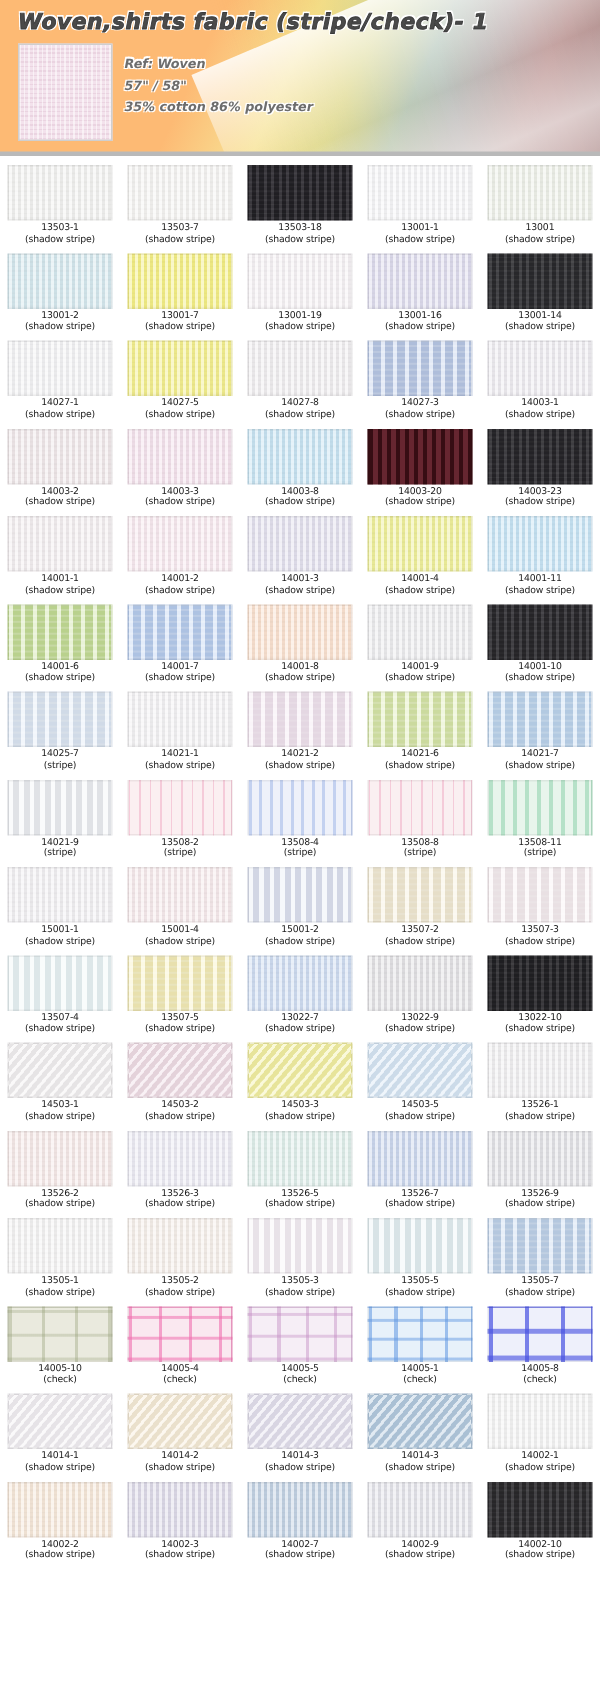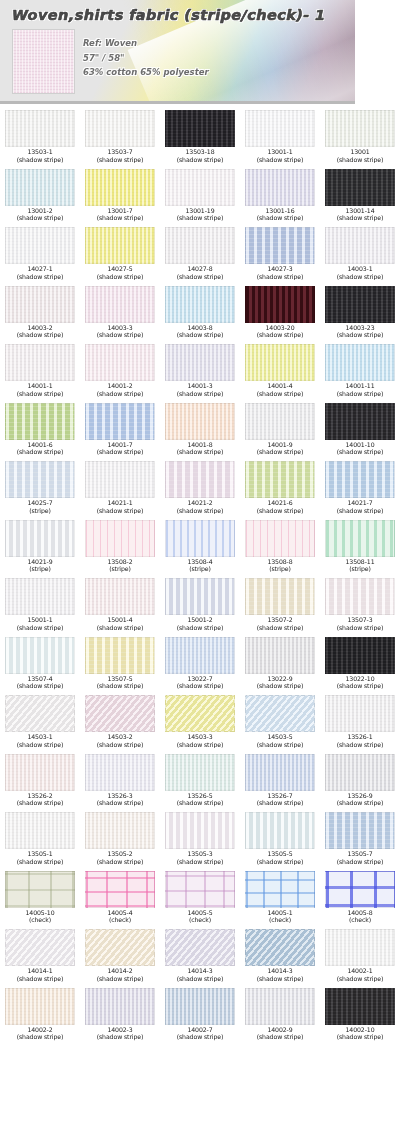--- a/index.html
+++ b/index.html
@@ -6,23 +6,23 @@
   html, body {
     width: 400px; height: 1133px;
     background: #ffffff;
     font-family: "Liberation Sans", sans-serif;
     overflow: hidden;
   }
 
   
   .header {
     position: relative;
-    width: 355px; height: 104px;
+    width: 400px; height: 104px;
     overflow: hidden;
-    background: #e5e5e5;
+    background: #fdba74;
   }
   .header-gradient {
     position: absolute; inset: 0;
     background:
       linear-gradient(115deg,
         rgba(255,255,255,0) 0%,
         rgba(255,255,255,0) 34%,
         rgba(245,240,160,0.75) 48%,
         rgba(215,235,170,0.72) 58%,
         rgba(170,215,225,0.70) 68%,
@@ -150,21 +150,21 @@
   <div class="header-gradient2"></div>
   <div class="header-sheen"></div>
 
   <div class="title">Woven,shirts fabric (stripe/check)- 1</div>
 
   <div class="hero-swatch"></div>
 
   <div class="spec">
     <div>Ref: Woven</div>
     <div>57" / 58"</div>
-    <div>63% cotton 65% polyester</div>
+    <div>35% cotton 86% polyester</div>
   </div>
 
   <div class="header-bottom-rule"></div>
 </div>
 
 <div class="grid" id="swatch-grid">
     <div class="cell">
       <div class="swatch" style="background: repeating-linear-gradient(90deg, rgba(255, 255, 255, 0.55) 0px, rgba(255, 255, 255, 0.55) 2px, rgba(0, 0, 0, 0.035) 2px, rgba(0, 0, 0, 0.035) 4px), repeating-linear-gradient(0deg, rgba(0, 0, 0, 0.024) 0px, rgba(0, 0, 0, 0.024) 1px, rgba(0, 0, 0, 0) 1px, rgba(0, 0, 0, 0) 3px), rgb(242, 242, 240);"></div>
       <div class="labels">
         <span class="code">13503-1</span>

